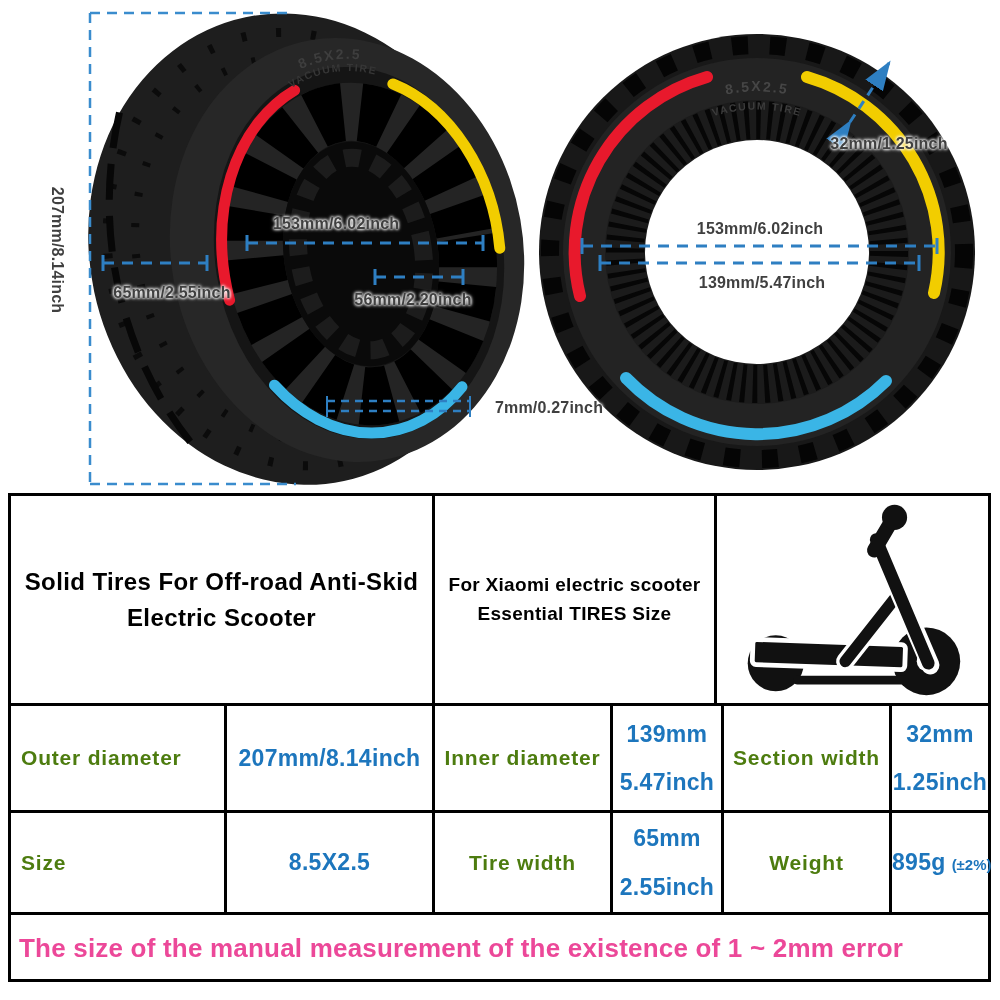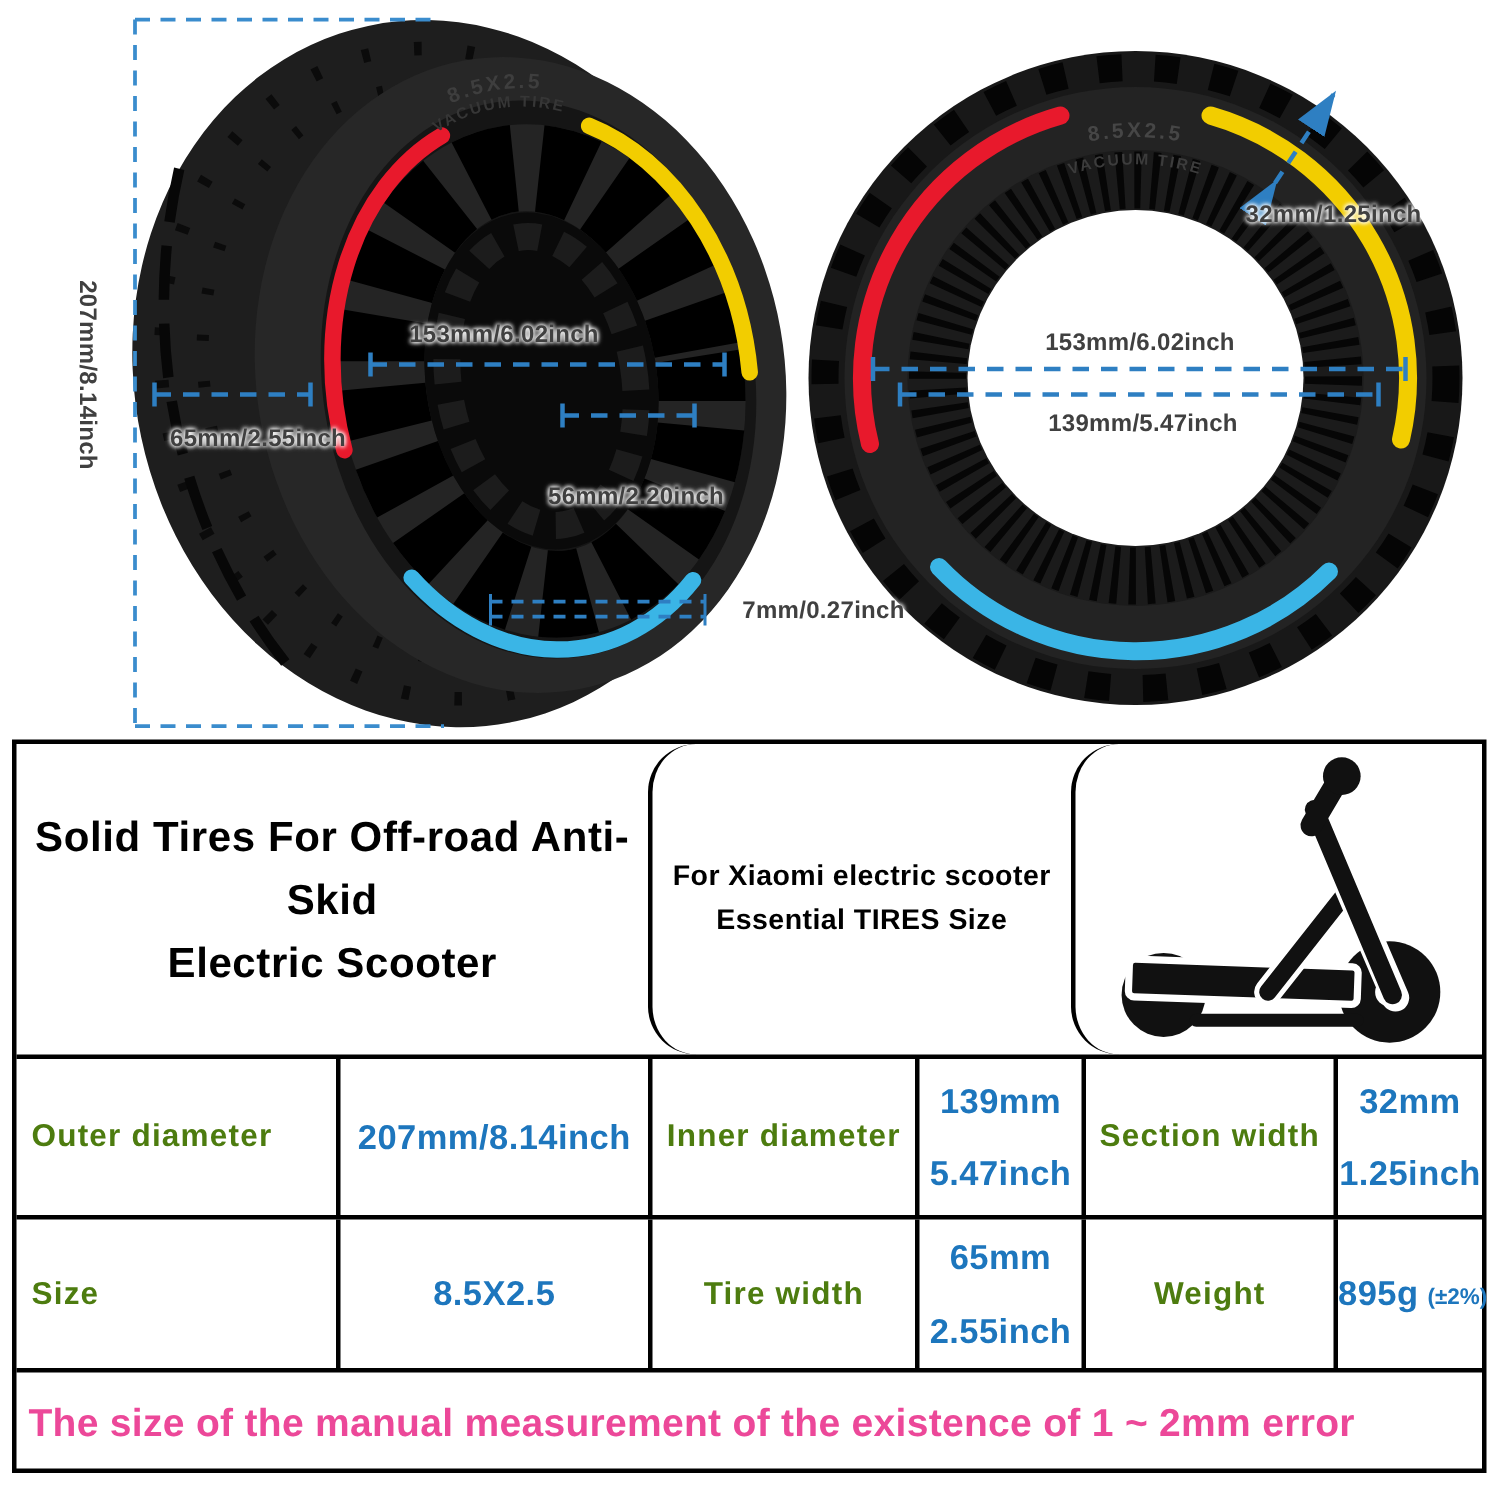--- a/index.html
+++ b/index.html
@@ -10,22 +10,22 @@
   .dim{position:absolute;transform:translate(-50%,-50%);color:#404040;font-weight:bold;
        font-size:16px;white-space:nowrap;letter-spacing:.2px;
        text-shadow:0 0 3px #fff,0 0 3px #fff,0 0 4px #fff;}
   .dim.vert{writing-mode:vertical-rl;}
   
   .spec-table{position:absolute;left:8px;top:493px;width:983px;height:489px;
               border:3px solid #000;box-sizing:border-box;background:#fff;color:#000;}
   .thead{display:grid;grid-template-columns:421px 282px 1fr;height:207px;}
   .hcell{display:flex;align-items:center;justify-content:center;text-align:center;
          box-sizing:border-box;}
-  .hcell + .hcell{border-left:3px solid #000;border-radius:32px;}
-  .title1{font-size:28px;font-weight:bold;letter-spacing:.4px;line-height:1.5;white-space:pre-line;}
+  .hcell + .hcell{border-left:3px solid #000;}
+  .title1{font-size:24px;font-weight:bold;letter-spacing:.4px;line-height:1.5;white-space:pre-line;}
   .title2{font-size:19px;font-weight:bold;letter-spacing:.3px;line-height:1.5;white-space:pre-line;}
   .trow{display:grid;grid-template-columns:213px 208px 178px 111px 168px 1fr;
         border-top:3px solid #000;box-sizing:border-box;}
   .trow.r1{height:107px;}
   .trow.r2{height:102px;}
   .cell{display:flex;align-items:center;justify-content:center;box-sizing:border-box;text-align:center;}
   .cell + .cell{border-left:3px solid #000;}
   .cell.lab1{justify-content:flex-start;padding-left:10px;text-align:left;}
   .lab{font-size:21px;font-weight:bold;letter-spacing:.8px;color:#4d7c0f;}
   .val{font-size:23px;font-weight:bold;letter-spacing:.3px;color:#1d76bd;white-space:pre-line;}
@@ -130,21 +130,21 @@
         <path d="M600,263 H919" stroke-dasharray="11 8"></path>
         <path d="M600,255 V271"></path>
           <path d="M919,255 V271"></path>
         <path d="M850,122 L889,63" stroke-dasharray="9 7" marker-start="url(#ah)" marker-end="url(#ah)"></path>
       </g>
     </svg>
 
     <div class="dim vert" style="left:57px;top:250px;">207mm/8.14inch</div>
     <div class="dim" style="left:172px;top:293px;">65mm/2.55inch</div>
     <div class="dim" style="left:336px;top:224px;">153mm/6.02inch</div>
-    <div class="dim" style="left:424px;top:300px;margin-top:32px;">56mm/2.20inch</div>
+    <div class="dim" style="left:413px;top:300px;">56mm/2.20inch</div>
     <div class="dim" style="left:549px;top:408px;">7mm/0.27inch</div>
     <div class="dim" style="left:889px;top:144px;">32mm/1.25inch</div>
     <div class="dim" style="left:760px;top:229px;">153mm/6.02inch</div>
     <div class="dim" style="left:762px;top:283px;">139mm/5.47inch</div>
   </div>
 
   <div class="spec-table">
     <div class="thead">
       <div class="hcell">
         <span class="title1">Solid Tires For Off-road Anti-Skid

